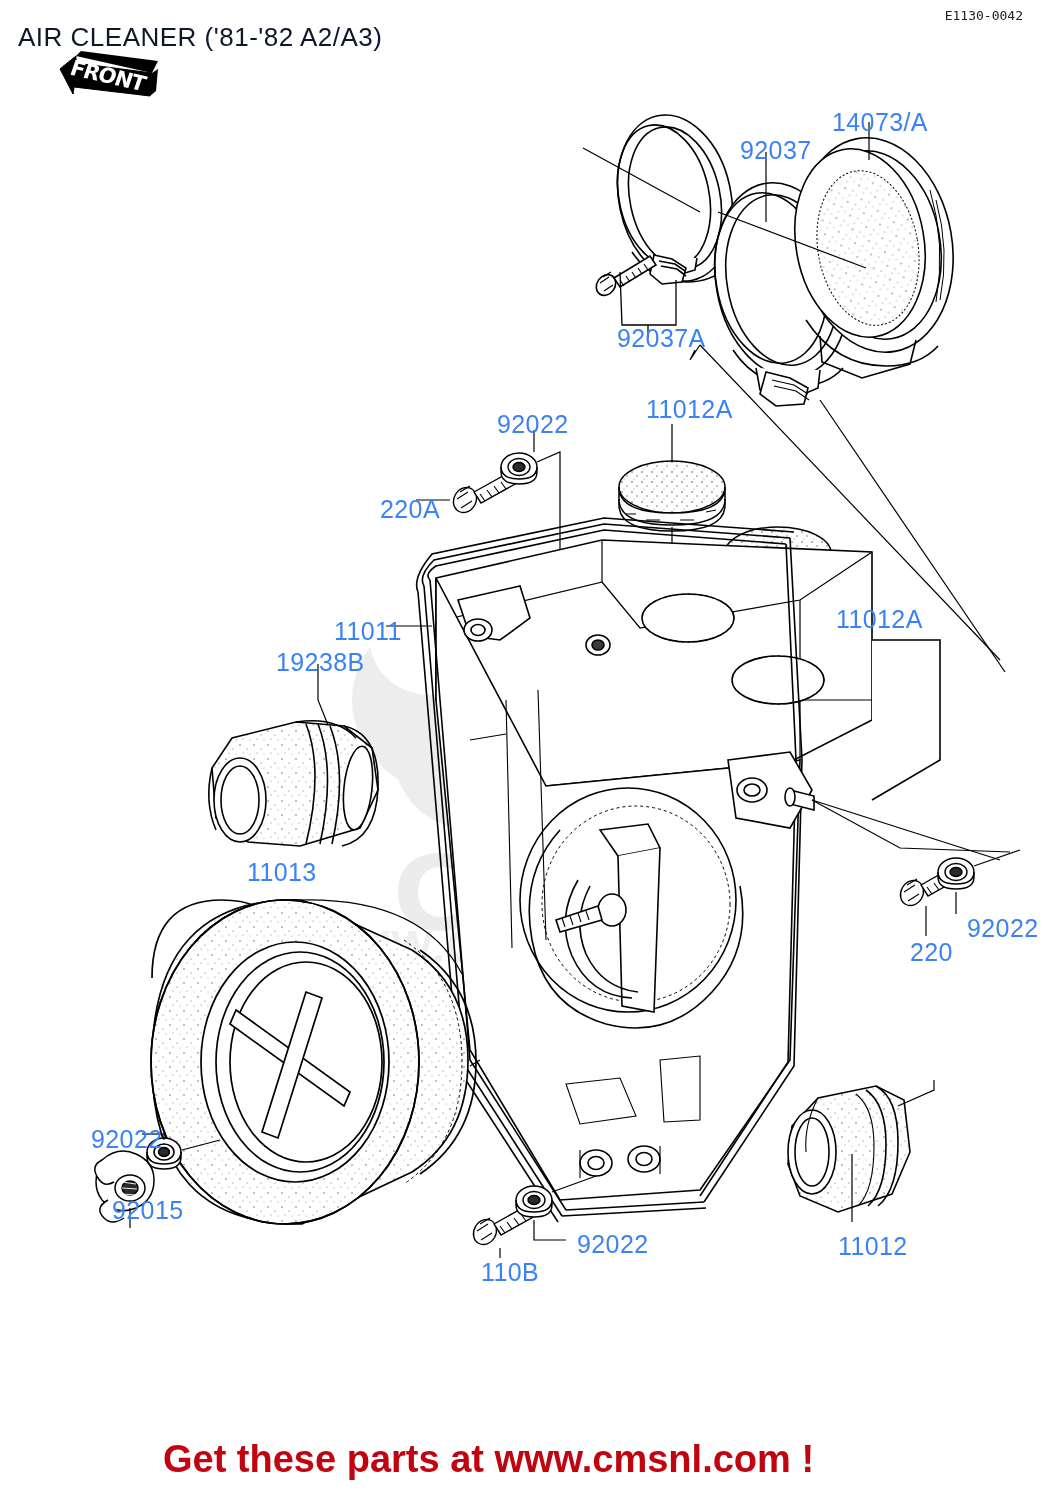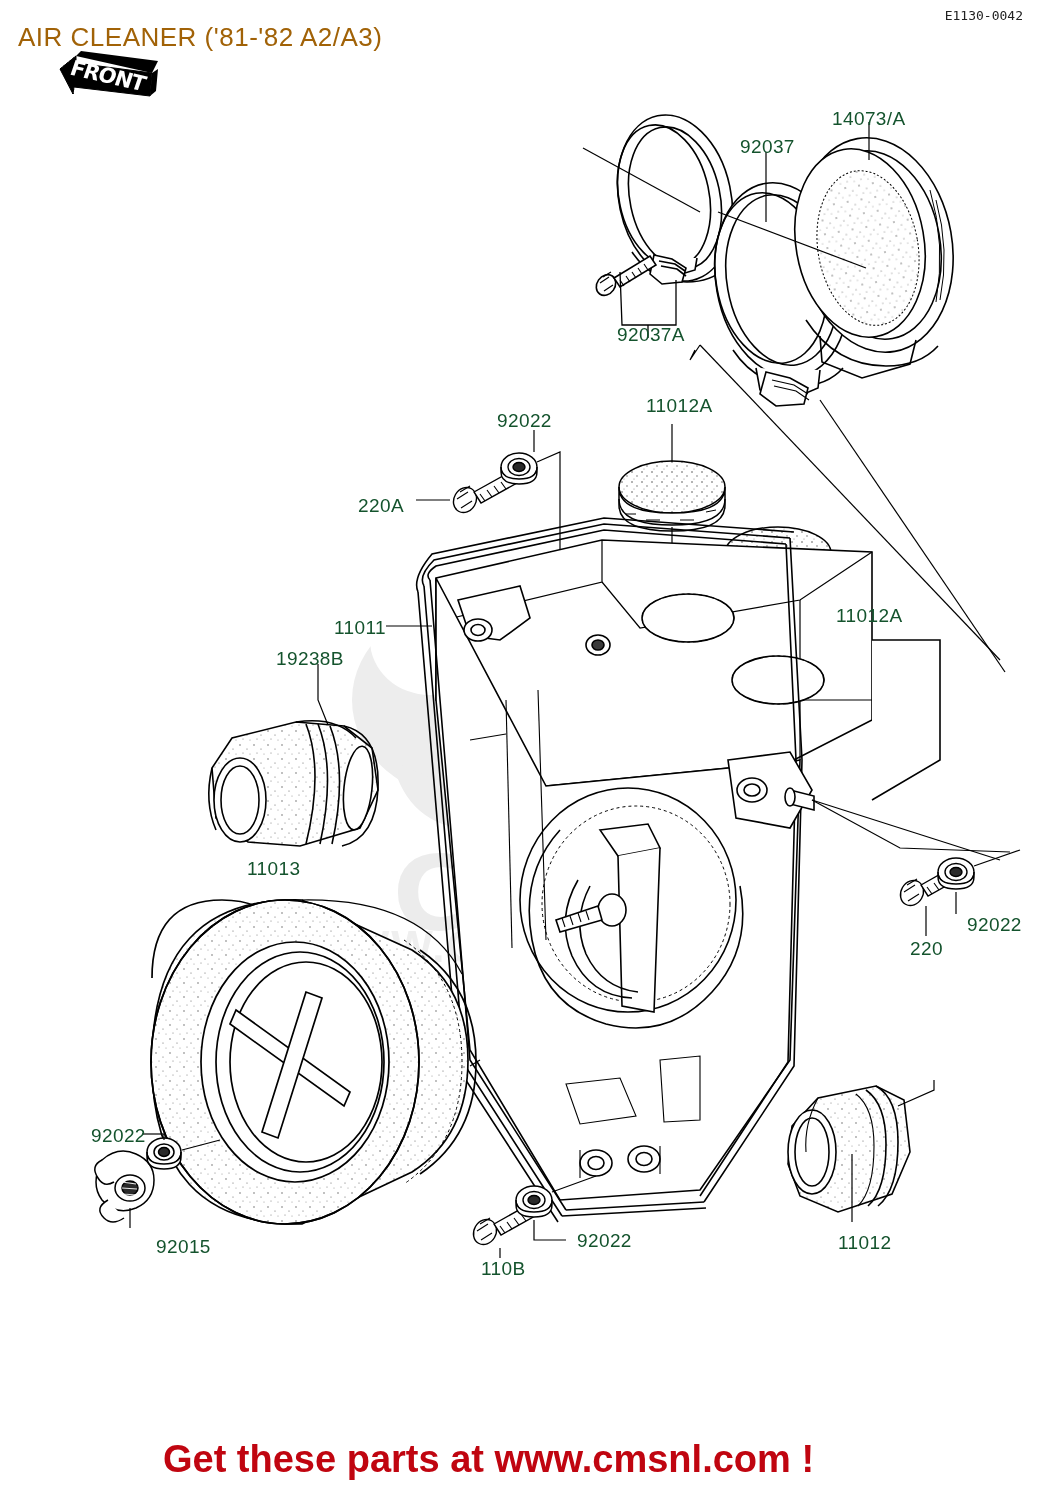--- a/index.html
+++ b/index.html
@@ -4,21 +4,21 @@
 <style>
   html,body{margin:0;padding:0;background:#ffffff;}
   body{
     font-family:"Liberation Sans", sans-serif;
     width:1061px;height:1500px;position:relative;overflow:hidden;
   }
   #page{position:relative;width:1061px;height:1500px;background:#fff;}
 
   .title{
     position:absolute;left:18px;top:22px;
-    font-size:26px;color:#a16207;letter-spacing:.5px;white-space:nowrap;
+    font-size:26px;color:#0f172a;letter-spacing:.5px;white-space:nowrap;
   }
   .refcode{
     position:absolute;right:38px;top:8px;
     font-size:13px;color:#222;
     font-family:"DejaVu Sans Mono", monospace;
     letter-spacing:0px;
     margin-left:20px;
   }
   .footer{
     position:absolute;left:0;top:1438px;width:977px;text-align:center;
@@ -32,21 +32,21 @@
     color:#fff;font-size:21px;font-weight:bold;
     font-family:"DejaVu Sans", sans-serif;
     transform:rotate(13deg) skewX(-6deg);
     letter-spacing:-1px;z-index:4;pointer-events:none;
   }
 
   .svgwrap{position:absolute;left:0;top:0;width:1061px;height:1500px;}
   svg{display:block;}
 
   .lbl{
-    position:absolute;font-size:19px;color:#14532d;
+    position:absolute;font-size:25px;color:#3b82f6;
     font-family:"Liberation Sans", sans-serif;
     letter-spacing:.4px;white-space:nowrap;
   }
 </style>
 </head>
 <body>
 
 <div id="page">
 
   <div class="title">AIR CLEANER ('81-'82 A2/A3)</div>
@@ -381,26 +381,26 @@
 
   </svg>
   </div>
 
   <div class="lbl" style="left:832px;top:108px;">14073/A</div>
   <div class="lbl" style="left:740px;top:136px;">92037</div>
   <div class="lbl" style="left:617px;top:324px;">92037A</div>
   <div class="lbl" style="left:646px;top:395px;">11012A</div>
   <div class="lbl" style="left:836px;top:605px;">11012A</div>
   <div class="lbl" style="left:497px;top:410px;">92022</div>
-  <div class="lbl" style="left:358px;top:495px;">220A</div>
+  <div class="lbl" style="left:380px;top:495px;">220A</div>
   <div class="lbl" style="left:334px;top:617px;text-align:right;">11011</div>
   <div class="lbl" style="left:276px;top:648px;">19238B</div>
   <div class="lbl" style="left:247px;top:858px;">11013</div>
   <div class="lbl" style="left:91px;top:1125px;">92022</div>
-  <div class="lbl" style="left:112px;top:1236px;margin-left:44px;">92015</div>
+  <div class="lbl" style="left:112px;top:1196px;">92015</div>
   <div class="lbl" style="left:577px;top:1230px;">92022</div>
   <div class="lbl" style="left:481px;top:1258px;">110B</div>
   <div class="lbl" style="left:967px;top:914px;">92022</div>
   <div class="lbl" style="left:910px;top:938px;">220</div>
   <div class="lbl" style="left:838px;top:1232px;">11012</div>
 
   <div class="footer">Get these parts at www.cmsnl.com !</div>
 
 </div>
 

